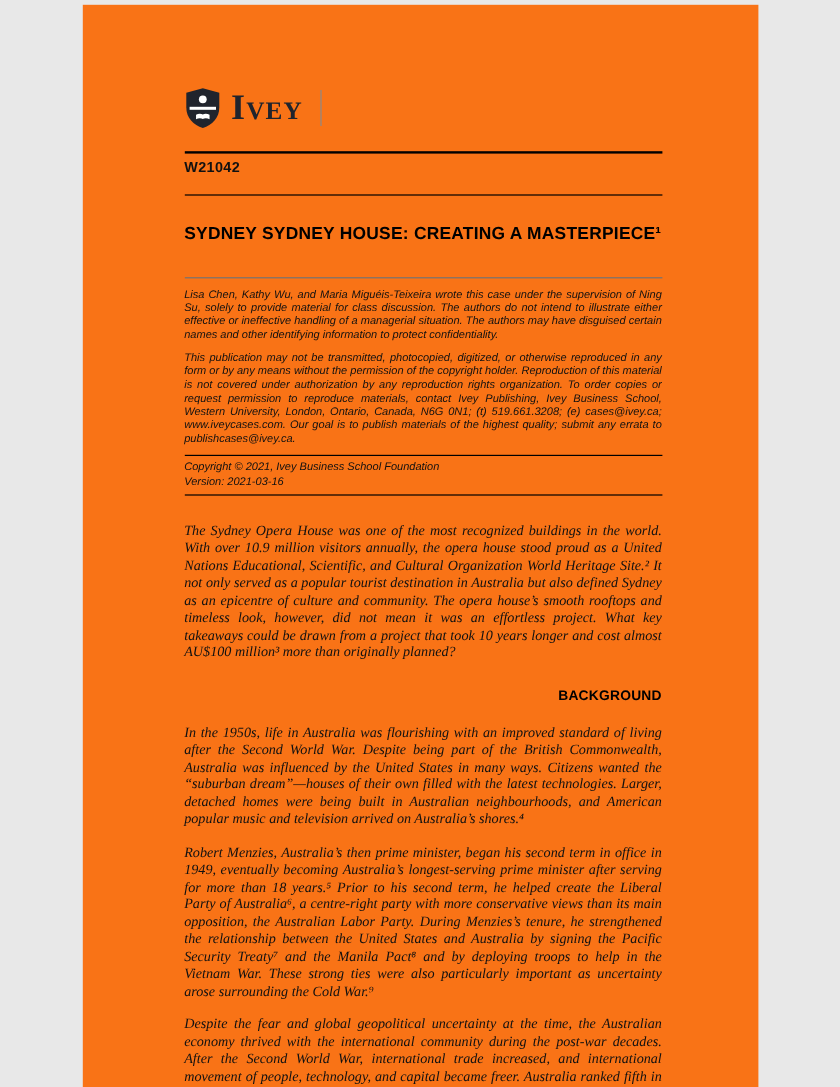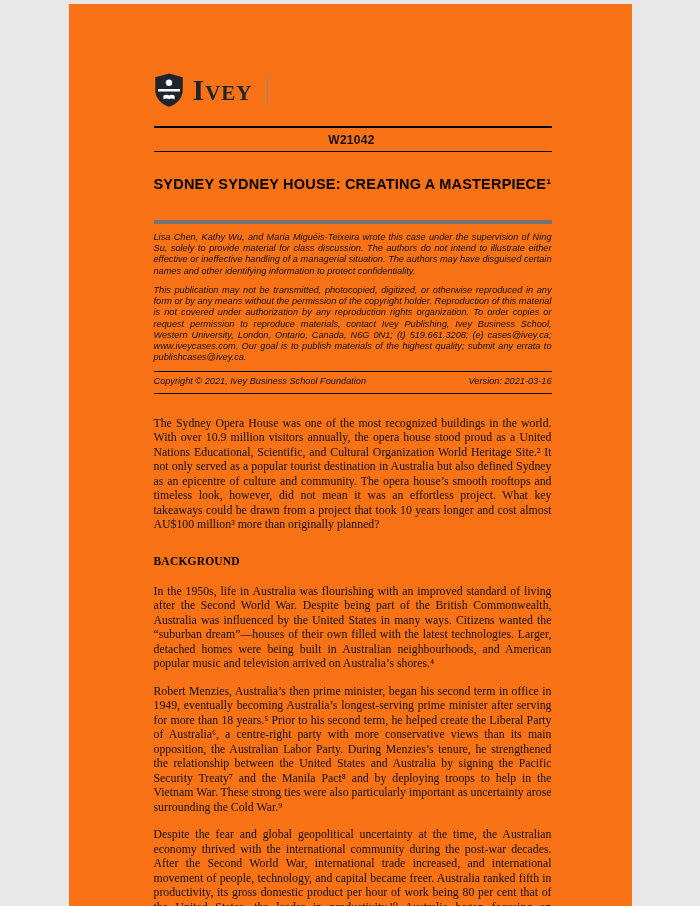--- a/index.html
+++ b/index.html
@@ -44,22 +44,22 @@
     font-size: 25px;
     color: #3d3d3d;
     line-height: 1;
   }
 
   
   .case-number-band {
     margin-top: 16px;
     border-top: 2px solid #000;
     border-bottom: 1px solid #000;
-    text-align: center;
-    padding: 2px 2px 3px 0;
+    text-align: left;
+    padding: 2px 2px 14px 0;
   }
   .case-number {
     font-family: "Liberation Sans", "DejaVu Sans", sans-serif;
     font-weight: bold;
     font-size: 12px;
     letter-spacing: 0.3px;
   }
 
   
   .case-title {
@@ -67,57 +67,60 @@
     font-family: "Liberation Sans", "DejaVu Sans", sans-serif;
     font-weight: bold;
     font-size: 14.5px;
     letter-spacing: 0.2px;
     color: #000;
   }
 
   
   .disclaimer {
     margin-top: 28px;
-    border-top: 4px solid #737373;
+    border-top: 1px solid #737373;
     border-bottom: 1px solid #000;
     font-family: "Liberation Sans", "DejaVu Sans", sans-serif;
     font-style: italic;
     font-size: 9.2px;
     line-height: 1.22;
     color: #111;
   }
   .disclaimer p {
     margin: 8px 0;
     text-align: justify;
   }
   .copyright-row {
     border-top: 1px solid #000;
     display: flex;
     justify-content: space-between;
     padding: 4px 0 5px 0;
     font-style: italic;
+    flex-direction: column;
   }
 
   
   .body-content {
     margin-top: 22px;
     font-size: 11.8px;
     line-height: 1.23;
   }
   .body-content p {
     margin: 0 0 13px 0;
     text-align: justify;
+    font-style: italic;
   }
   .section-heading {
-    font-family: Liberation Serif, serif;
+    font-family: Liberation Sans, sans-serif;
     font-weight: bold;
     font-size: 11.5px;
     letter-spacing: 0.2px;
     margin: 22px 0 16px 0;
     color: #000;
+    text-align: right;
   }
 </style>
 </head>
 <body>
 
 <div class="page">
 
   <header class="masthead">
     <svg class="shield" viewBox="0 0 24 28" aria-hidden="true">
       <path d="M12 0.8 L23 3.8 V13.5 C23 20.8 18.2 25.2 12 27.4 C5.8 25.2 1 20.8 1 13.5 V3.8 Z" fill="#20242d"></path>

